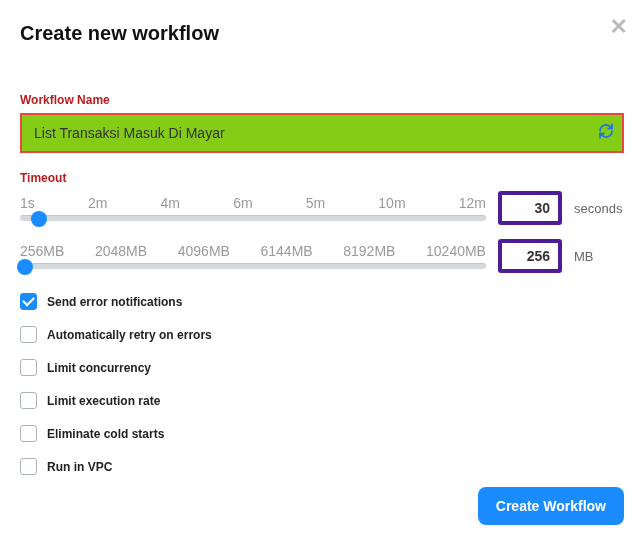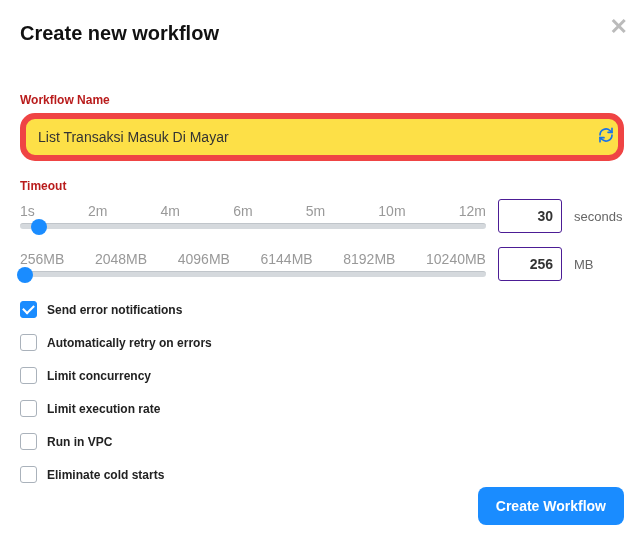--- a/index.html
+++ b/index.html
@@ -38,25 +38,25 @@
   color: #b91c1c;
   margin-bottom: 6px;
 }
 .input-wrap {
   position: relative;
   margin-bottom: 18px;
 }
 .text-input {
   width: 100%;
   padding: 10px 36px 10px 12px;
-  border: 6px solid #ef4444;
-  border-radius: 15px;
+  border: 2px solid #ef4444;
+  border-radius: 0;
   font-size: 14px;
   color: #333;
-  background: #fde047;
+  background: #84cc16;
 }
 .refresh-icon {
   position: absolute;
   right: 10px;
   top: 50%;
   transform: translateY(-50%);
   cursor: pointer;
   color: #1a73e8;
 }
 .slider-section { margin-bottom: 14px; margin-top: 7px; }
@@ -82,21 +82,21 @@
   height: 16px;
   background: #1a8cff;
   border-radius: 50%;
   top: 50%;
   transform: translate(-50%, -50%);
   cursor: pointer;
 }
 .num-input {
   width: 64px;
   height: 34px;
-  border: 1px solid #4c1d95;
+  border: 4px solid #4c1d95;
   border-radius: 3px;
   text-align: right;
   padding: 0 8px;
   font-size: 14px;
   font-weight: 600;
   color: #333;
 }
 .unit {
   font-size: 13px;
   color: #666;
@@ -228,23 +228,23 @@
       <div class="cb-row">
         <div class="cb"></div>
         <span class="cb-label">Limit concurrency</span>
       </div>
       <div class="cb-row">
         <div class="cb"></div>
         <span class="cb-label">Limit execution rate</span>
       </div>
       <div class="cb-row">
         <div class="cb"></div>
+        <span class="cb-label">Eliminate cold starts</span>
+      </div>
+      <div class="cb-row">
+        <div class="cb"></div>
         <span class="cb-label">Run in VPC</span>
       </div>
-      <div class="cb-row">
-        <div class="cb"></div>
-        <span class="cb-label">Eliminate cold starts</span>
-      </div>
     </div>
 
   <button class="primary-btn">Create Workflow</button>
 
 </div>
 
 </body></html>

